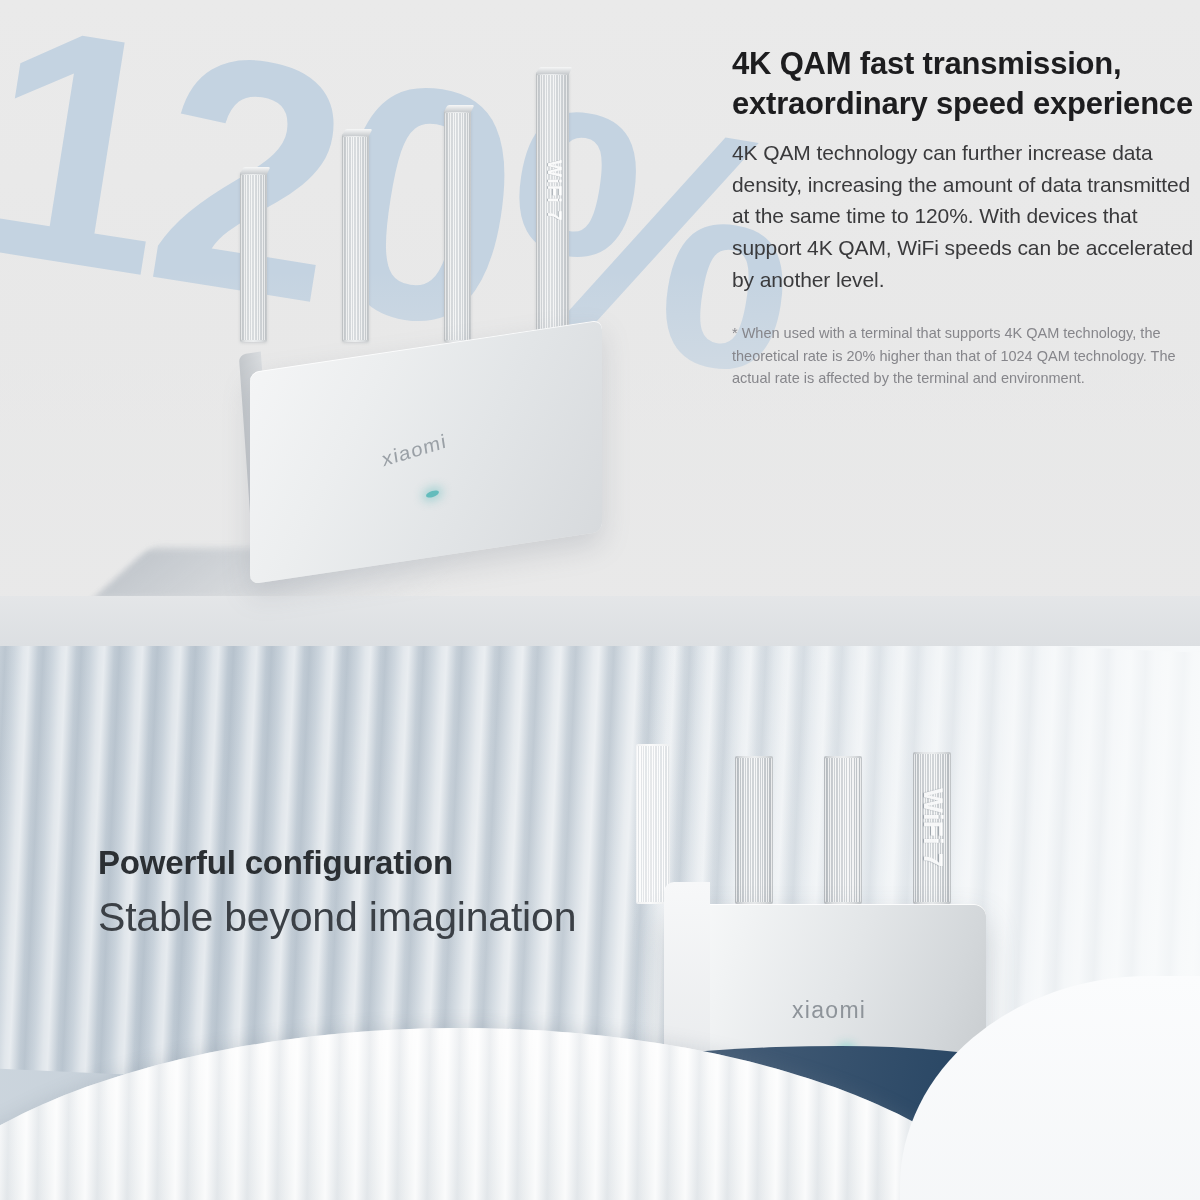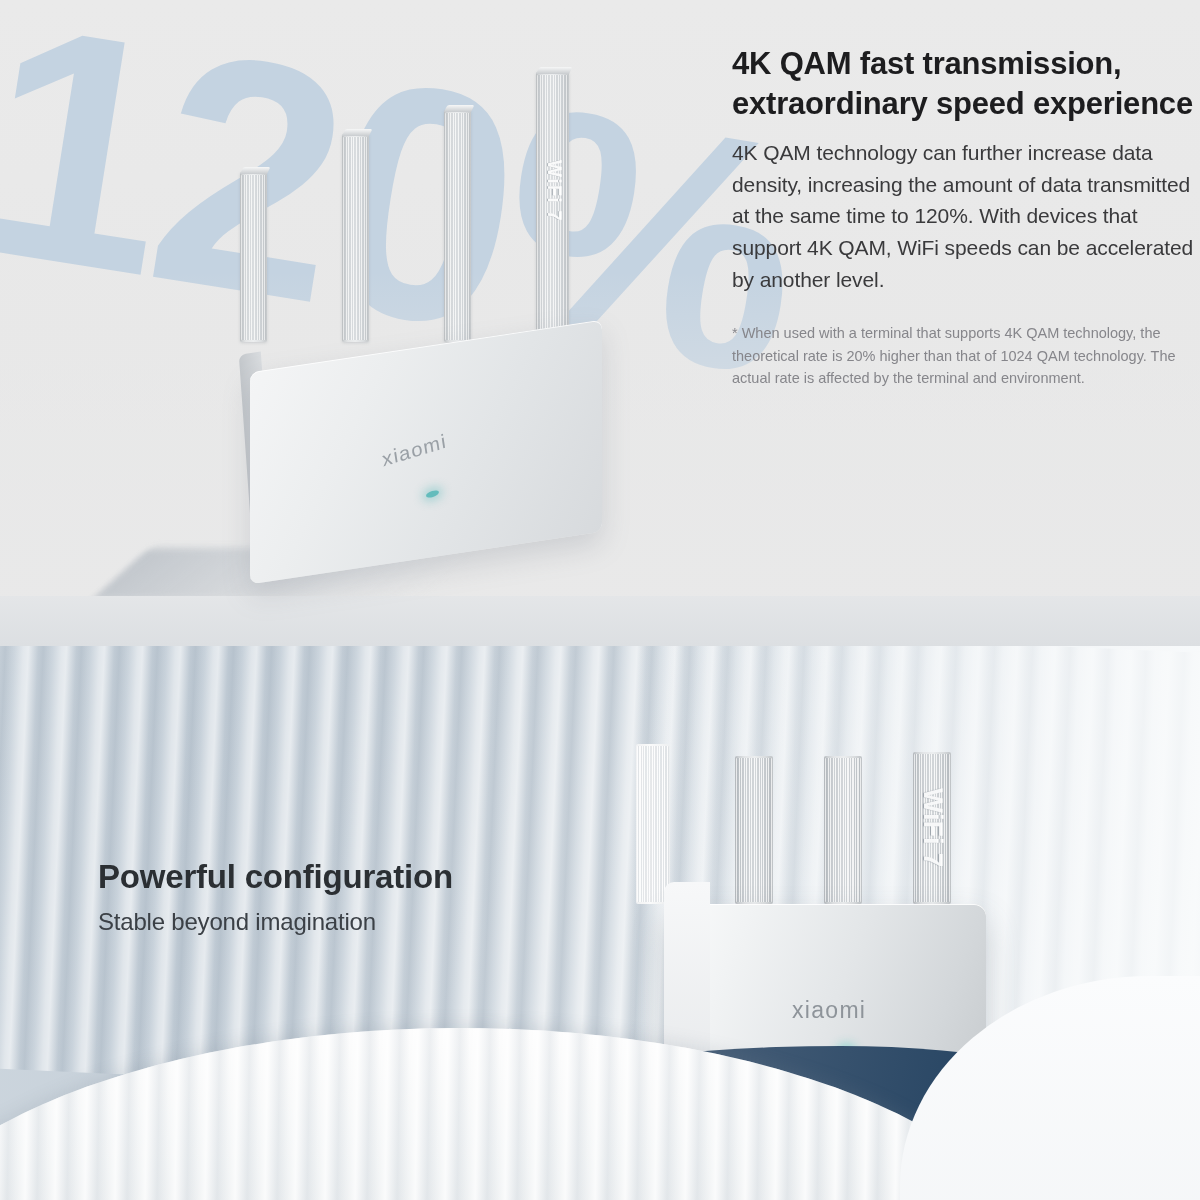--- a/index.html
+++ b/index.html
@@ -221,27 +221,27 @@
     border-radius:56% 44% 0 0 / 58% 58% 0 0;
     background:linear-gradient(102deg,#8f99a4 0%,#6f7d8c 18%,#3f5570 44%,#26405f 66%,#1f3a5c 82%,#2d4straight 100%);
     background:linear-gradient(102deg,#9aa4ad 0%,#74818f 16%,#455d77 42%,#274563 64%,#1e3a5b 84%,#20405f 100%);
   }
   .curve-white-right {
     position:absolute; left:900px; top:330px; width:520px; height:300px;
     background:linear-gradient(180deg,#fbfcfd,#f3f5f7);
     border-radius:48% 0 0 0 / 70% 0 0 0;
   }
 
-  .bot-copy { position:absolute; left:98px; top:212px; width:560px; z-index:6; }
+  .bot-copy { position:absolute; left:98px; top:198px; width:560px; z-index:6; }
   .bot-copy h2 {
     font-size:33px; font-weight:700; color:#2b2f33; letter-spacing:-.2px;
     margin-bottom:12px;
   }
   .bot-copy p {
-    font-size:24px; font-weight:400; color:#3b4046; letter-spacing:-.2px;
+    font-size:41px; font-weight:400; color:#3b4046; letter-spacing:-.2px;
   }
 </style>
 </head>
 <body>
 
 <div class="page">
 
   <section class="panel-top">
 
     <div class="watermark">120%</div>

